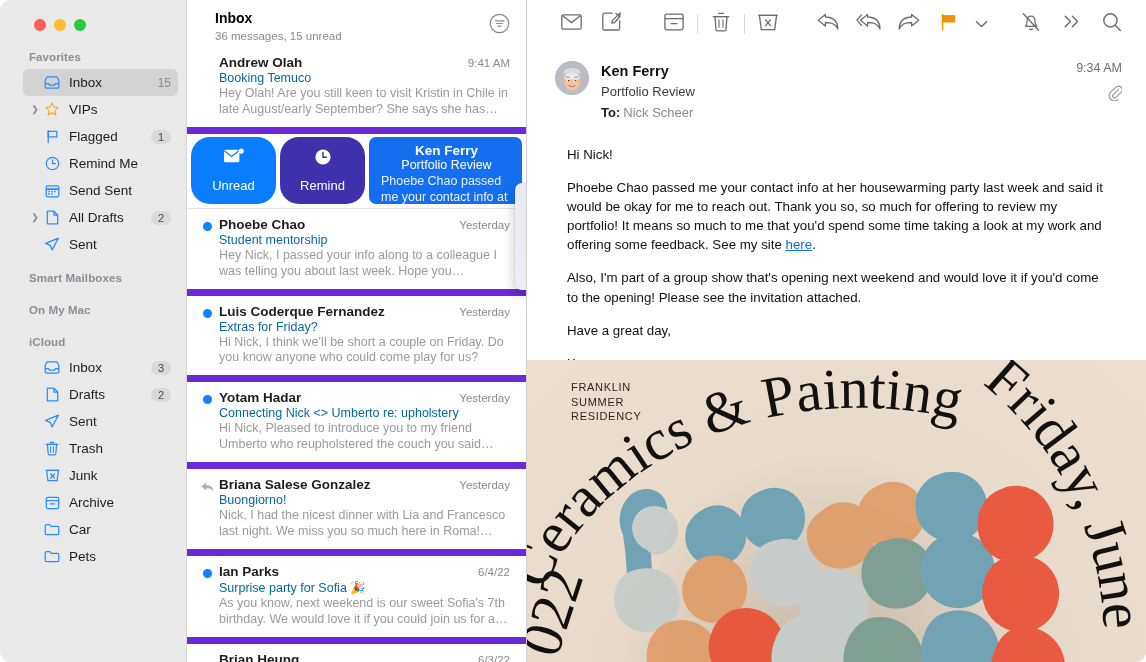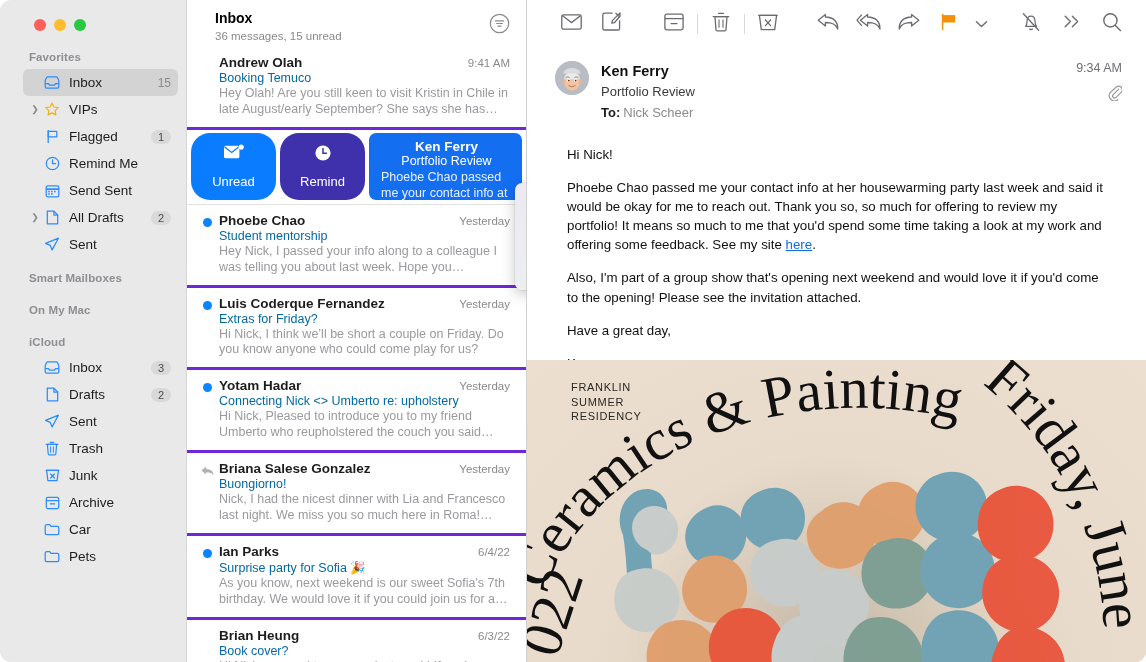--- a/index.html
+++ b/index.html
@@ -94,21 +94,21 @@
     padding: 10px 16px 0 28px;
   }
   .lh-left { line-height: 1.28; }
   .lh-title { font-size: 14px; font-weight: 700; color: #000; }
   .lh-sub { font-size: 11.5px; color: #8a8a8e; margin-top: 1px; }
   .lh-filter { margin-top: 3px; }
 
   .msg-row {
     position: relative;
     padding: 8px 16px 9px 32px;
-    border-bottom: 3px solid #6d28d9;
+    border-bottom: 7px solid #6d28d9;
   }
   .msg-row:first-child { border-top: none; }
   .msg-top { display: flex; align-items: baseline; }
   .msg-from {
     font-size: 13.5px; font-weight: 700; color: #1d1d1f;
     flex: 1; white-space: nowrap; overflow: hidden; text-overflow: ellipsis;
   }
   .msg-date { font-size: 11.5px; color: #8a8a8e; margin-left: 6px; white-space: nowrap; }
   .msg-subj { font-size: 12.5px; color: #0369a1; margin-top: 1px; }
   .msg-prev {

